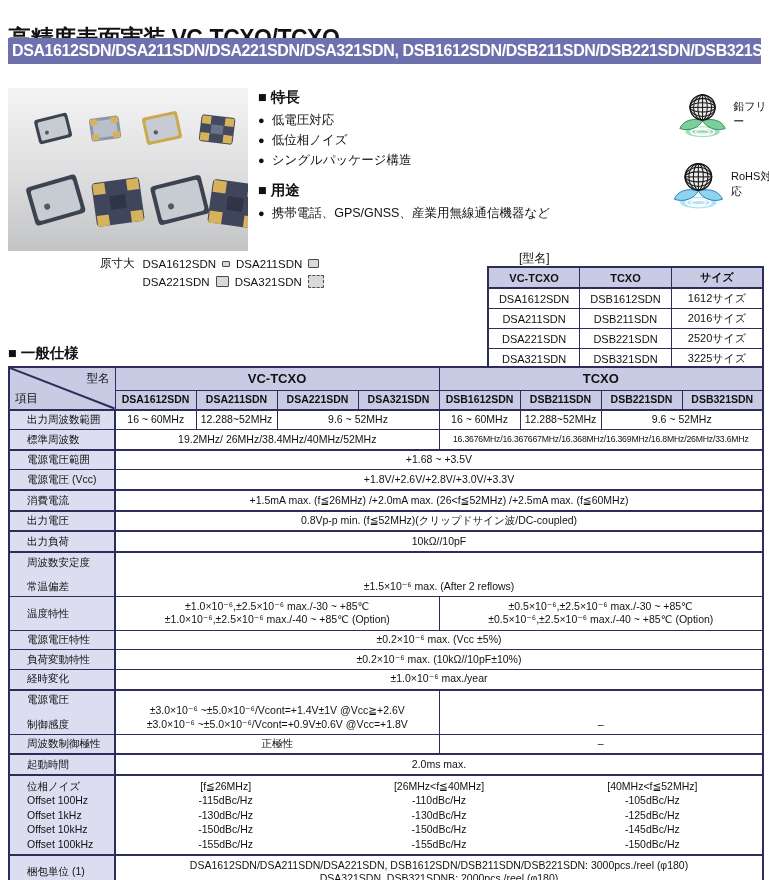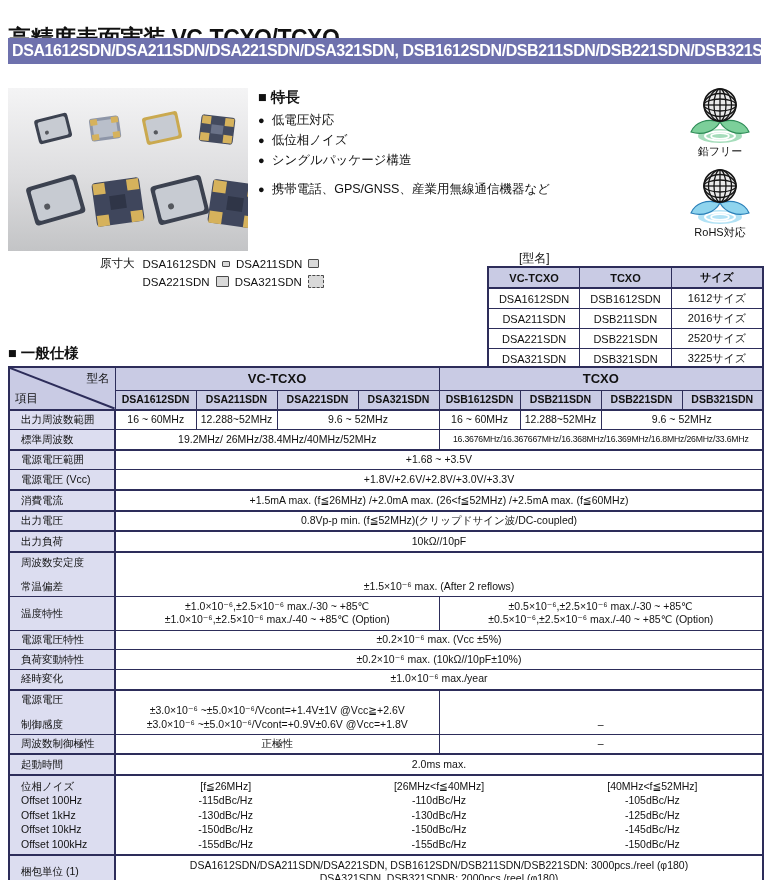--- a/index.html
+++ b/index.html
@@ -33,38 +33,38 @@
 
   
   .feat{position:absolute;left:258px;top:88px;width:400px;font-size:12.5px;}
   .feat h2{font-size:14.5px;font-weight:bold;margin-bottom:5px;}
   .feat ul{list-style:none;margin-bottom:12px;}
   .feat li{margin:3px 0;display:flex;gap:7px;align-items:baseline;}
   .feat .blt{font-size:11px;}
 
   
   .eco{position:absolute;left:672px;top:84px;width:96px;display:flex;flex-direction:column;align-items:center;gap:6px;}
-  .eco .badge{display:flex;flex-direction:column;align-items:center;}
+  .eco .badge{display:flex;flex-direction:row;align-items:center;}
   .eco .lab{font-size:11px;margin-top:-4px;}
 
   
   .modelcap{position:absolute;left:487px;top:250px;font-size:12px;padding-left:32px;}
   table{border-collapse:collapse;}
   .mt{position:absolute;left:487px;top:266px;width:277px;font-size:11px;border:2px solid var(--bd);table-layout:fixed;}
   .mt th,.mt td{border:1px solid var(--bd);text-align:center;padding:2px 1px;white-space:nowrap;}
   .mt th{background:var(--hdr);font-weight:bold;border-bottom-width:2px;}
 
   
   .spec-head{position:absolute;left:8px;top:344px;font-size:14.5px;font-weight:bold;}
   .st{position:absolute;left:8px;top:366px;width:754px;font-size:10.5px;border:2px solid var(--bd);table-layout:fixed;}
   .st th,.st td{border:1px solid var(--bd);text-align:center;vertical-align:middle;padding:2.5px 3px;line-height:1.3;}
   .st thead th{background:var(--hdr);font-weight:bold;}
   .st thead .grouph{font-size:13px;}
   .st thead tr:last-child th{border-bottom-width:2px;font-size:10.5px;white-space:nowrap;padding:2px 0;}
-  .st td.lbl{background:var(--lbl);text-align:left;padding-left:11px;border-right-width:2px;white-space:nowrap;}
+  .st td.lbl{background:var(--lbl);text-align:left;padding-left:17px;border-right-width:2px;white-space:nowrap;}
   .st tr.grp td{border-top-width:2px;}
   .st td.small{font-size:8.7px;letter-spacing:-0.2px;white-space:nowrap;padding-left:0;padding-right:0;}
   .st td .gapline+ .gapline{margin-top:11px;}
   .st tr.gaprow td{vertical-align:bottom;}
   .st tr.gaprow td.lbl{vertical-align:top;}
   .st .pncols{display:flex;}
   .st .pncol{flex:1;}
   .st .pncol div{line-height:14.6px;}
   .st td.lbl .pl{line-height:14.6px;}
 
@@ -181,20 +181,21 @@
         </li>
       <li>
           <span class="blt">●</span>
           <span>低位相ノイズ</span>
         </li>
       <li>
           <span class="blt">●</span>
           <span>シングルパッケージ構造</span>
         </li>
     </ul>
+    <h2>■ 用途</h2>
     <ul>
       <li>
           <span class="blt">●</span>
           <span>携帯電話、GPS/GNSS、産業用無線通信機器など</span>
         </li>
     </ul>
   </div>
 
   <div class="eco">
     <div class="badge">

